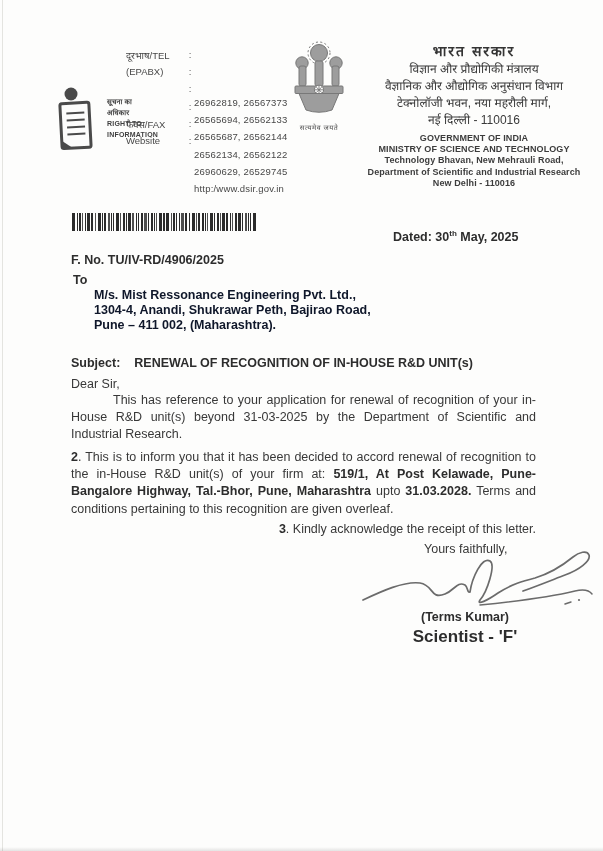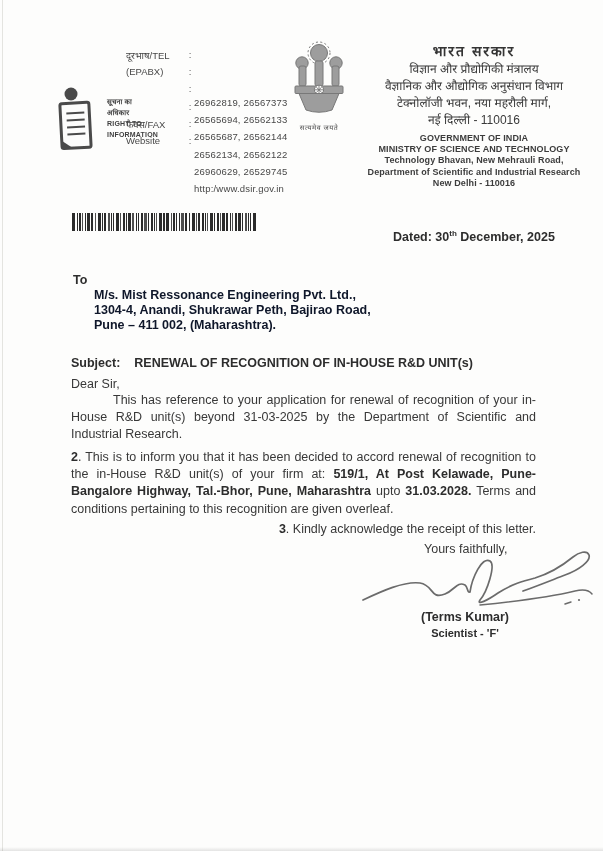--- a/index.html
+++ b/index.html
@@ -47,21 +47,21 @@
   .salutation { left:71px; top:377px; font-size:12.5px; color:#383838; }
   .para { left:71px; width:465px; font-size:12.5px; line-height:17.2px; text-align:justify; color:#383838; }
   .p1 { top:392px; text-indent:42px; }
   .p2 { top:449px; }
   .p3 { top:521px; text-align:right; }
   .para b, .bold { font-weight:bold; color:#2d2d2d; }
 
   .closing { left:424px; top:542px; font-size:12.5px; color:#383838; }
   .signature { left:360px; top:548px; width:238px; height:68px; }
   .sig-name  { left:395px; top:610px; width:140px; text-align:center; font-size:12.5px; font-weight:bold; color:#2d2d2d; }
-  .sig-title { left:395px; top:627px; width:140px; text-align:center; font-size:11px; font-weight:bold; color:#2d2d2d; }
+  .sig-title { left:395px; top:627px; width:140px; text-align:center; font-size:17px; font-weight:bold; color:#2d2d2d; }
 </style>
 </head>
 <body>
 
 <div class="page">
 
   <div class="abs rti-icon">
     <svg width="48" height="74" viewBox="0 0 48 74">
       <circle cx="13" cy="8" r="6.5" fill="#4a4a4a"></circle>
       <g transform="rotate(-3 17 40)">
@@ -142,23 +142,24 @@
     <div class="en en-gap">GOVERNMENT OF INDIA</div>
     <div class="en">MINISTRY OF SCIENCE AND TECHNOLOGY</div>
     <div class="en">Technology Bhavan, New Mehrauli Road,</div>
     <div class="en">Department of Scientific and Industrial Research</div>
     <div class="en">New Delhi - 110016</div>
   </div>
 
   <div class="abs barcode"><span style="display:inline-block;width:3px;height:18px;background:#2b2b2b;margin-right:2px;"></span><span style="display:inline-block;width:1px;height:18px;background:#2b2b2b;margin-right:1px;"></span><span style="display:inline-block;width:2px;height:18px;background:#2b2b2b;margin-right:1px;"></span><span style="display:inline-block;width:1px;height:18px;background:#4e4e4e;margin-right:2px;"></span><span style="display:inline-block;width:1px;height:18px;background:#2b2b2b;margin-right:1px;"></span><span style="display:inline-block;width:3px;height:18px;background:#2b2b2b;margin-right:1px;"></span><span style="display:inline-block;width:2px;height:18px;background:#2b2b2b;margin-right:2px;"></span><span style="display:inline-block;width:1px;height:18px;background:#4e4e4e;margin-right:2px;"></span><span style="display:inline-block;width:3px;height:18px;background:#2b2b2b;margin-right:1px;"></span><span style="display:inline-block;width:1px;height:18px;background:#2b2b2b;margin-right:1px;"></span><span style="display:inline-block;width:2px;height:18px;background:#2b2b2b;margin-right:2px;"></span><span style="display:inline-block;width:2px;height:18px;background:#4e4e4e;margin-right:1px;"></span><span style="display:inline-block;width:1px;height:18px;background:#2b2b2b;margin-right:1px;"></span><span style="display:inline-block;width:1px;height:18px;background:#2b2b2b;margin-right:2px;"></span><span style="display:inline-block;width:3px;height:18px;background:#2b2b2b;margin-right:1px;"></span><span style="display:inline-block;width:1px;height:18px;background:#4e4e4e;margin-right:2px;"></span><span style="display:inline-block;width:2px;height:18px;background:#2b2b2b;margin-right:1px;"></span><span style="display:inline-block;width:1px;height:18px;background:#2b2b2b;margin-right:1px;"></span><span style="display:inline-block;width:3px;height:18px;background:#2b2b2b;margin-right:1px;"></span><span style="display:inline-block;width:2px;height:18px;background:#4e4e4e;margin-right:2px;"></span><span style="display:inline-block;width:1px;height:18px;background:#2b2b2b;margin-right:1px;"></span><span style="display:inline-block;width:1px;height:18px;background:#2b2b2b;margin-right:2px;"></span><span style="display:inline-block;width:2px;height:18px;background:#2b2b2b;margin-right:1px;"></span><span style="display:inline-block;width:3px;height:18px;background:#4e4e4e;margin-right:1px;"></span><span style="display:inline-block;width:1px;height:18px;background:#2b2b2b;margin-right:2px;"></span><span style="display:inline-block;width:2px;height:18px;background:#2b2b2b;margin-right:1px;"></span><span style="display:inline-block;width:1px;height:18px;background:#2b2b2b;margin-right:1px;"></span><span style="display:inline-block;width:1px;height:18px;background:#4e4e4e;margin-right:2px;"></span><span style="display:inline-block;width:3px;height:18px;background:#2b2b2b;margin-right:1px;"></span><span style="display:inline-block;width:2px;height:18px;background:#2b2b2b;margin-right:1px;"></span><span style="display:inline-block;width:3px;height:18px;background:#2b2b2b;margin-right:2px;"></span><span style="display:inline-block;width:1px;height:18px;background:#4e4e4e;margin-right:1px;"></span><span style="display:inline-block;width:2px;height:18px;background:#2b2b2b;margin-right:1px;"></span><span style="display:inline-block;width:1px;height:18px;background:#2b2b2b;margin-right:2px;"></span><span style="display:inline-block;width:1px;height:18px;background:#2b2b2b;margin-right:1px;"></span><span style="display:inline-block;width:3px;height:18px;background:#4e4e4e;margin-right:1px;"></span><span style="display:inline-block;width:2px;height:18px;background:#2b2b2b;margin-right:2px;"></span><span style="display:inline-block;width:1px;height:18px;background:#2b2b2b;margin-right:2px;"></span><span style="display:inline-block;width:3px;height:18px;background:#2b2b2b;margin-right:1px;"></span><span style="display:inline-block;width:1px;height:18px;background:#4e4e4e;margin-right:1px;"></span><span style="display:inline-block;width:2px;height:18px;background:#2b2b2b;margin-right:2px;"></span><span style="display:inline-block;width:2px;height:18px;background:#2b2b2b;margin-right:1px;"></span><span style="display:inline-block;width:1px;height:18px;background:#2b2b2b;margin-right:1px;"></span><span style="display:inline-block;width:1px;height:18px;background:#4e4e4e;margin-right:2px;"></span><span style="display:inline-block;width:3px;height:18px;background:#2b2b2b;margin-right:1px;"></span><span style="display:inline-block;width:1px;height:18px;background:#2b2b2b;margin-right:2px;"></span><span style="display:inline-block;width:2px;height:18px;background:#2b2b2b;margin-right:1px;"></span><span style="display:inline-block;width:1px;height:18px;background:#4e4e4e;margin-right:1px;"></span><span style="display:inline-block;width:3px;height:18px;background:#2b2b2b;margin-right:1px;"></span><span style="display:inline-block;width:2px;height:18px;background:#2b2b2b;margin-right:2px;"></span><span style="display:inline-block;width:1px;height:18px;background:#2b2b2b;margin-right:1px;"></span><span style="display:inline-block;width:1px;height:18px;background:#4e4e4e;margin-right:2px;"></span><span style="display:inline-block;width:2px;height:18px;background:#2b2b2b;margin-right:1px;"></span><span style="display:inline-block;width:3px;height:18px;background:#2b2b2b;margin-right:1px;"></span><span style="display:inline-block;width:1px;height:18px;background:#2b2b2b;margin-right:2px;"></span><span style="display:inline-block;width:2px;height:18px;background:#4e4e4e;margin-right:1px;"></span><span style="display:inline-block;width:1px;height:18px;background:#2b2b2b;margin-right:1px;"></span><span style="display:inline-block;width:1px;height:18px;background:#2b2b2b;margin-right:2px;"></span><span style="display:inline-block;width:3px;height:18px;background:#2b2b2b;margin-right:1px;"></span></div>
 
   <div class="abs dated">
-    <span>Dated: 30</span><sup>th</sup><span> December, 2025</span>
+    <span>Dated: 30</span><sup>th</sup><span> May, 2025</span>
   </div>
 
+  <div class="abs fileno">F. No. TU/IV-RD/4906/2025</div>
   <div class="abs toline">To</div>
 
   <div class="abs addr">
     <div>M/s. Mist Ressonance Engineering Pvt. Ltd.,</div>
     <div>1304-4, Anandi, Shukrawar Peth, Bajirao Road,</div>
     <div>Pune – 411 002, (Maharashtra).</div>
   </div>
 
   <div class="abs subject">
     <span class="s-lbl">Subject:</span><span>RENEWAL OF RECOGNITION OF IN-HOUSE R&amp;D UNIT(s)</span>

